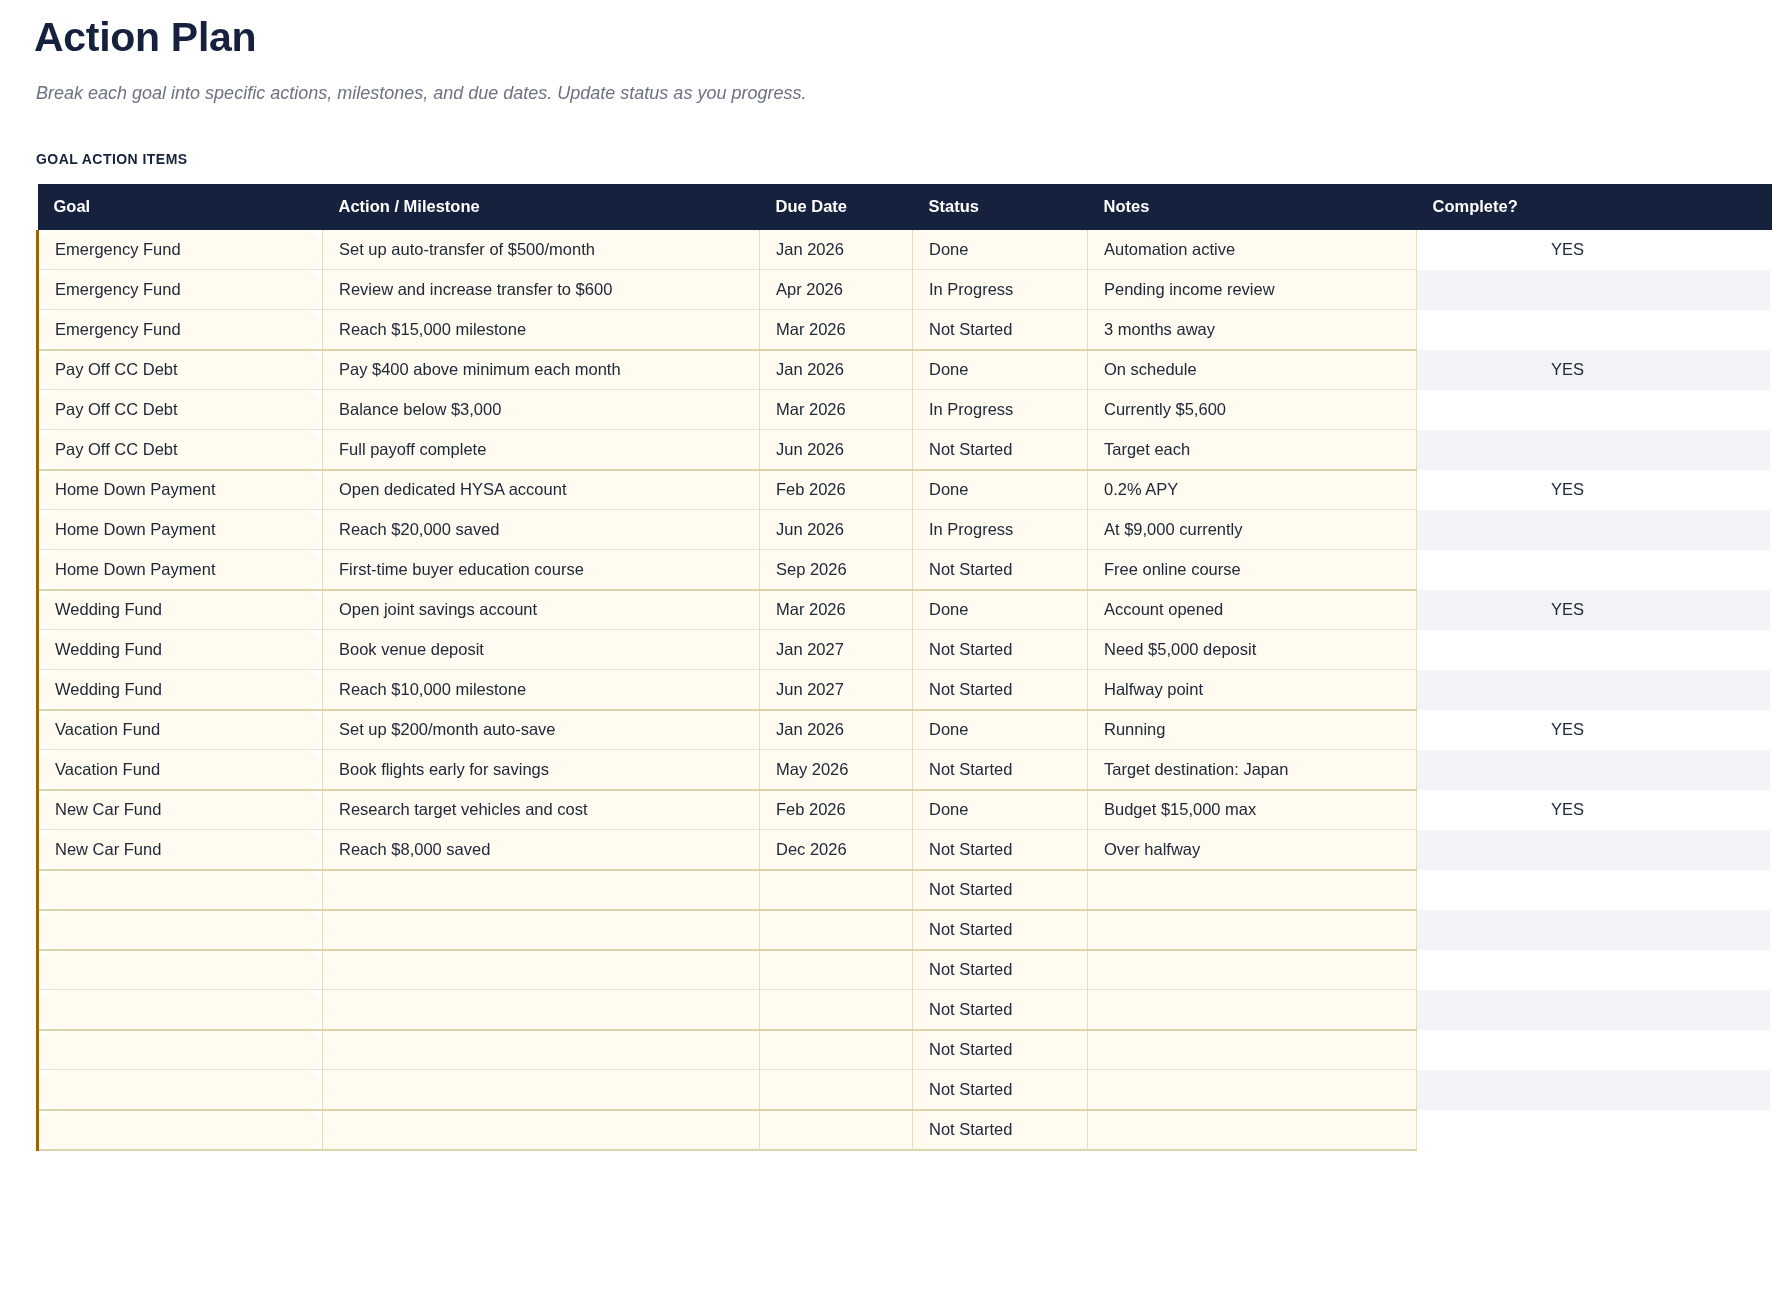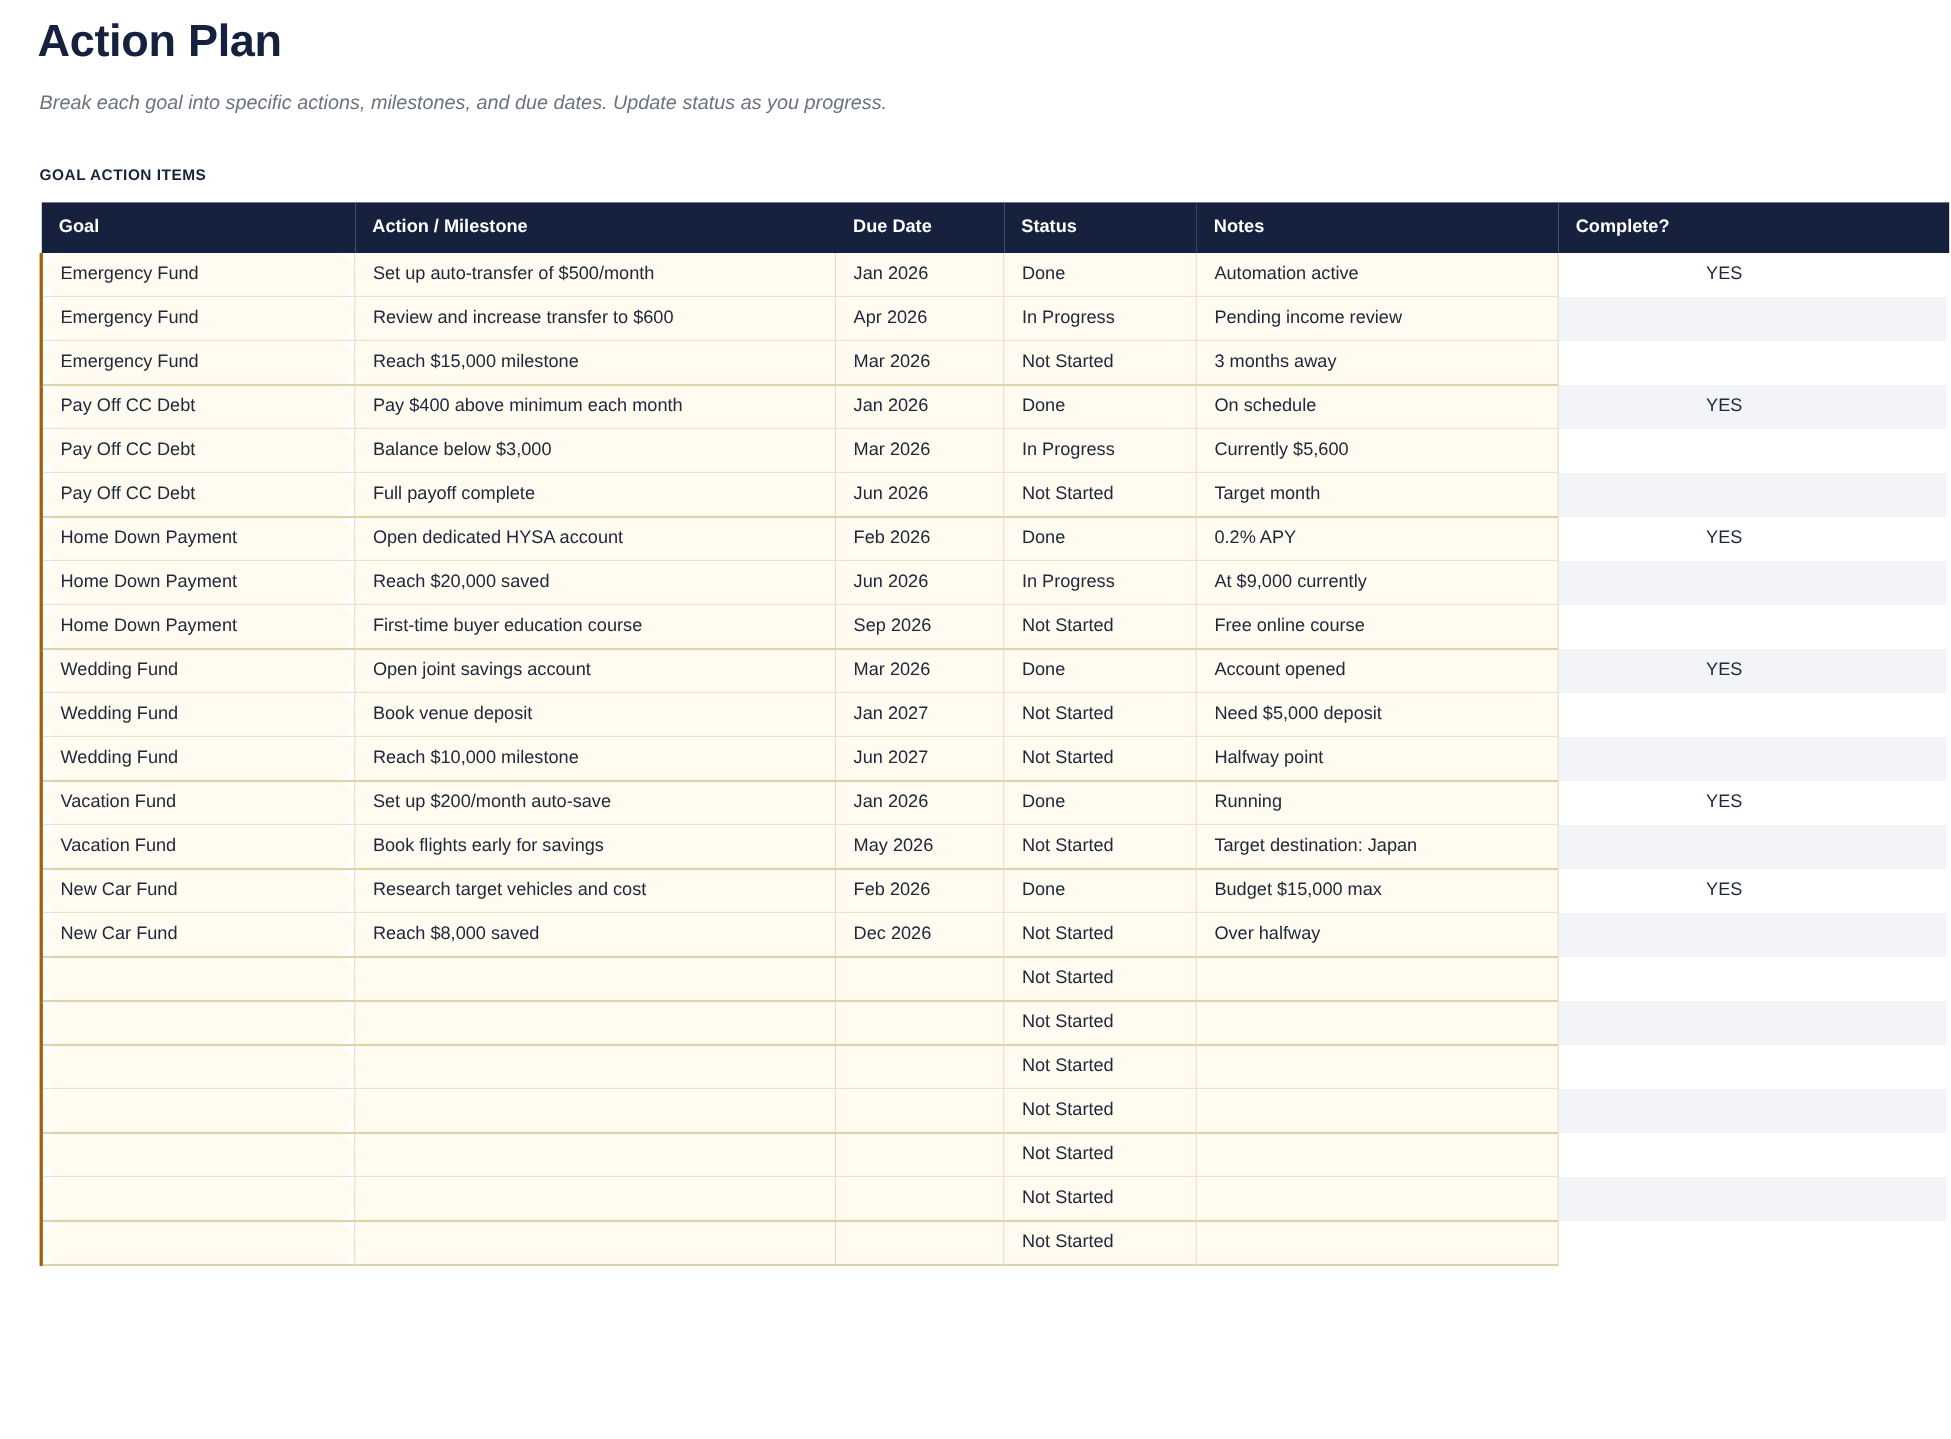--- a/index.html
+++ b/index.html
@@ -169,21 +169,21 @@
             <td class="c-due">Mar 2026</td>
             <td class="c-status">In Progress</td>
             <td class="c-notes">Currently $5,600</td>
             <td class="c-complete"></td>
           </tr>
           <tr class="alt group-end">
             <td class="c-goal">Pay Off CC Debt</td>
             <td class="c-action">Full payoff complete</td>
             <td class="c-due">Jun 2026</td>
             <td class="c-status">Not Started</td>
-            <td class="c-notes">Target month</td>
+            <td class="c-notes">Target each</td>
             <td class="c-complete"></td>
           </tr>
           <tr>
             <td class="c-goal">Home Down Payment</td>
             <td class="c-action">Open dedicated HYSA account</td>
             <td class="c-due">Feb 2026</td>
             <td class="c-status">Done</td>
             <td class="c-notes">0.2% APY</td>
             <td class="c-complete">YES</td>
           </tr>

